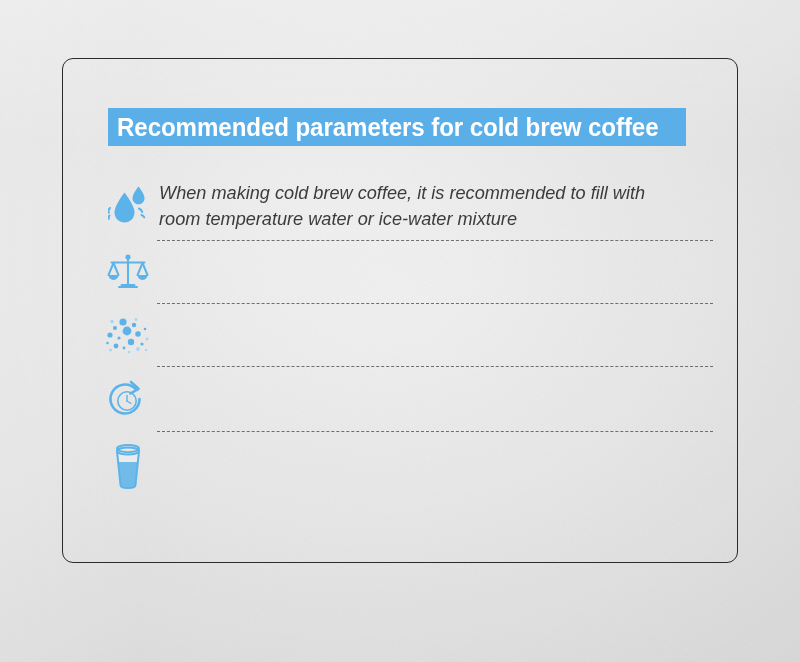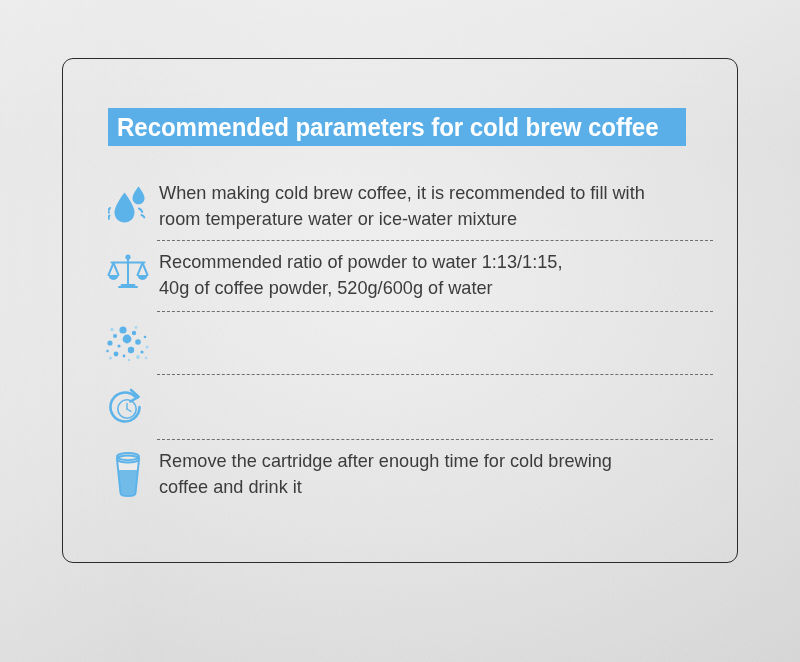--- a/index.html
+++ b/index.html
@@ -74,20 +74,21 @@
     transform: scaleX(.965);
     transform-origin: left center;
   }
 
   
   #list {
     position: absolute;
     left: 34px;
     top: 121px;
     width: 620px;
+    font-style: italic;
   }
   .row {
     display: flex;
     align-items: flex-start;
     padding-bottom: 6px;
   }
   .row .icon-cell {
     width: 62px;
     min-width: 62px;
     display: flex;
@@ -174,24 +175,20 @@
               <line x1="14.5" y1="32" x2="27.5" y2="32"></line>
               <line x1="6.5" y1="10" x2="1.5" y2="22"></line>
               <line x1="6.5" y1="10" x2="11.5" y2="22"></line>
               <line x1="35.5" y1="10" x2="30.5" y2="22"></line>
               <line x1="35.5" y1="10" x2="40.5" y2="22"></line>
             </g>
             <circle cx="21" cy="4" r="2.6" fill="#5cb3e9"></circle>
             <path d="M1.5 22 H11.5 A5 5 0 0 1 1.5 22 Z" fill="#5cb3e9"></path>
             <path d="M30.5 22 H40.5 A5 5 0 0 1 30.5 22 Z" fill="#5cb3e9"></path>
           </svg>
-        </div>
-        <div class="text-cell">
-          <div class="line">Recommended ratio of powder to water 1:13/1:15,</div>
-          <div class="line">40g of coffee powder, 520g/600g of water</div>
         </div>
       </div>
       <div class="divider"></div>
       <div class="spacer-8"></div>
 
       <div class="row">
         <div class="icon-cell">
           <svg width="46" height="40" viewBox="0 0 46 40">
             <g fill="#5cb3e9">
               <circle cx="18" cy="6" r="3.6"></circle>
@@ -242,21 +239,17 @@
       <div class="row">
         <div class="icon-cell">
           <svg width="34" height="46" viewBox="0 0 34 46">
             <path d="M6 7 L9.5 41 Q10 44 17 44 Q24 44 24.5 41 L28 7 Z" fill="#ffffff" fill-opacity=".25"></path>
             <path d="M7.6 18 L9.5 41 Q10 43.4 17 43.4 Q24 43.4 24.5 41 L26.4 18 Z" fill="#5cb3e9" fill-opacity=".85"></path>
             <path d="M6 7 L9.5 41 Q10 44 17 44 Q24 44 24.5 41 L28 7" stroke="#5cb3e9" stroke-width="2" fill="none" stroke-linejoin="round" stroke-linecap="round"></path>
             <ellipse cx="17" cy="7" rx="11" ry="3.6" stroke="#5cb3e9" stroke-width="2" fill="none"></ellipse>
             <ellipse cx="17" cy="4.6" rx="11" ry="3.6" stroke="#5cb3e9" stroke-width="2" fill="none"></ellipse>
           </svg>
         </div>
-        <div class="text-cell">
-          <div class="line">Remove the cartridge after enough time for cold brewing</div>
-          <div class="line">coffee and drink it</div>
-        </div>
       </div>
 
     </div>
   </div>
 </div>
 
 </body></html>

